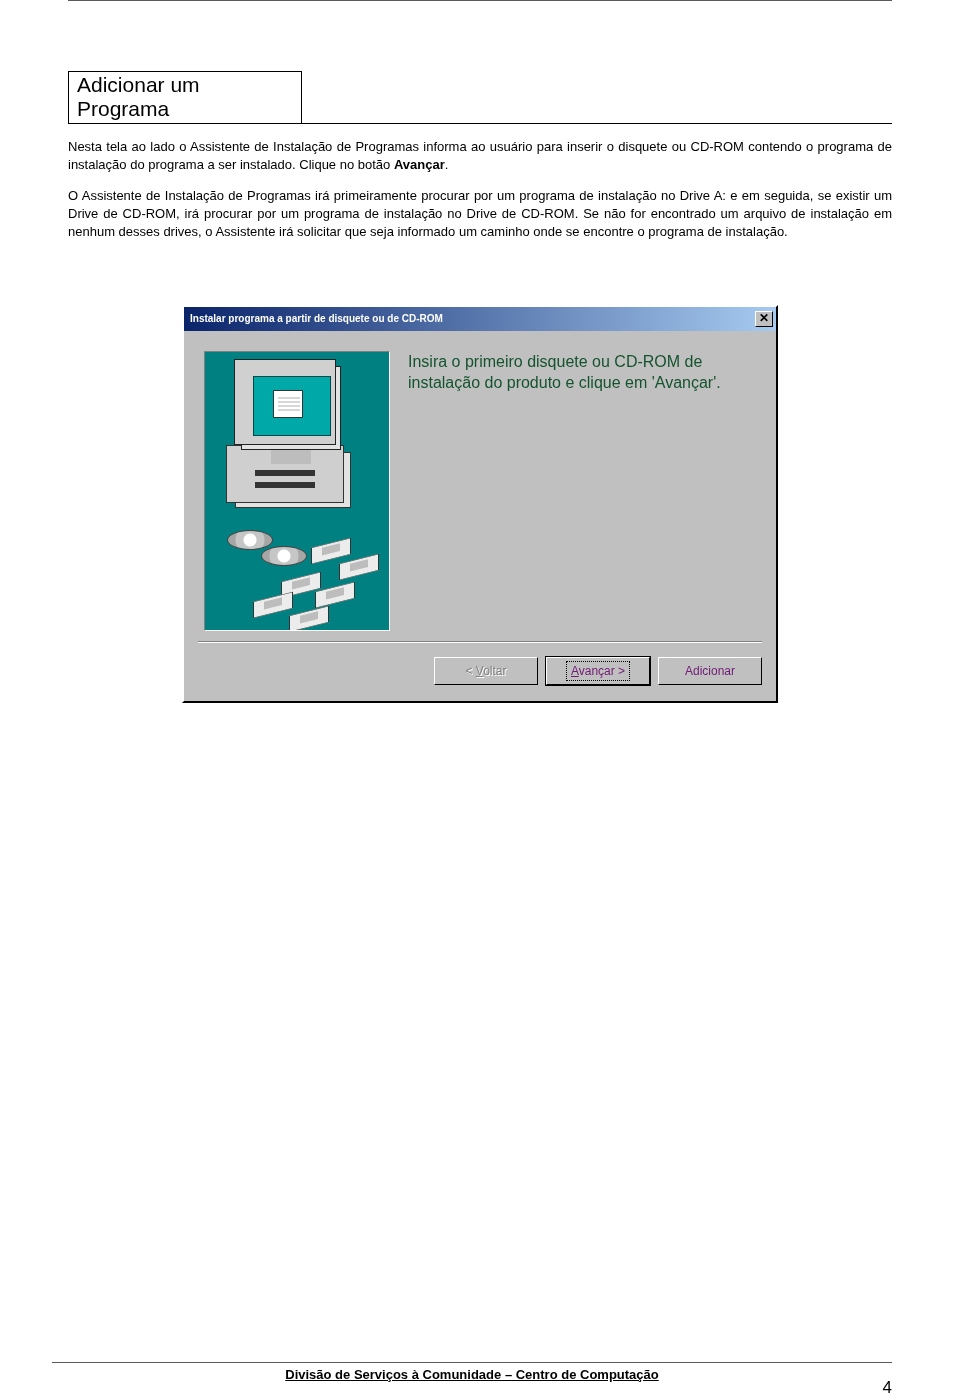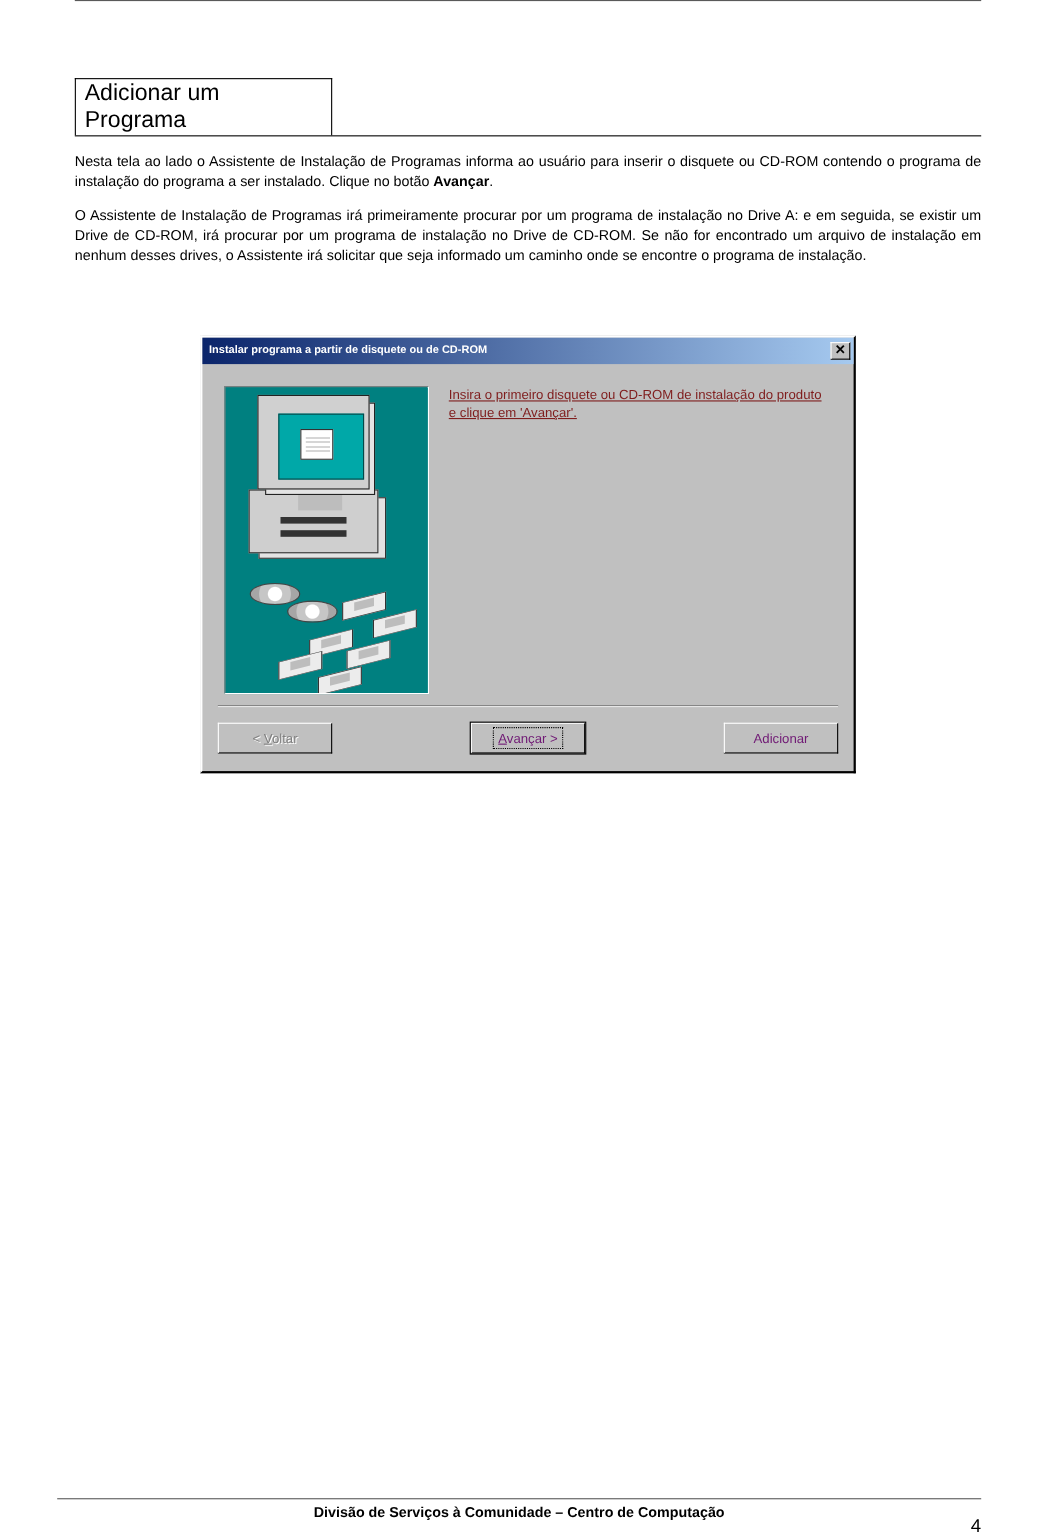--- a/index.html
+++ b/index.html
@@ -125,34 +125,33 @@
   .cd { position:absolute; width:46px; height:20px; border-radius:50%; background:radial-gradient(circle at 50% 50%, #fff 0 6px, #c6c6c6 7px 14px, #a6a6a6 15px); border:1px solid #444; }
   .cd1 { left:22px; top:178px; }
   .cd2 { left:56px; top:194px; }
   .disk { position:absolute; width:40px; height:30px; background:#ececec; border:1px solid #333; transform:skewY(-14deg) scaleY(0.55); }
   .disk:before{content:"";position:absolute;left:10px;top:4px;width:18px;height:14px;background:#bdbdbd;}
   .d1{left:106px; top:184px;} .d2{left:134px; top:200px;} .d3{left:76px; top:218px;}
   .d4{left:110px; top:228px;} .d5{left:48px; top:238px;} .d6{left:84px; top:252px;}
 
   .win-text {
     flex: 1;
-    font-size: 12px;
-    color: #7f1d1d;
+    font-size: 16px;
+    color: #14532d;
     line-height: 1.35;
-    text-decoration: underline;
   }
   .win-sep {
     margin: 0 14px 0 14px;
     height: 2px;
     background: #808080;
     border-bottom: 1px solid #fff;
   }
   .win-btnrow {
     display: flex;
-    justify-content: space-between;
+    justify-content: flex-end;
     gap: 8px;
     padding: 14px 14px 16px 14px;
   }
   .win-btn {
     width: 104px;
     height: 28px;
     background: #c0c0c0;
     border-top: 1px solid #fff;
     border-left: 1px solid #fff;
     border-right: 1px solid #000;
@@ -171,20 +170,21 @@
   
   .bottom-rule {
     border: none;
     border-top: 1.5px solid #5a5a5a;
     margin: 0;
   }
   .footer-area {
     position: absolute;
     left: 52px; right: 68px;
     bottom: 18px;
+    text-decoration: underline;
   }
   .footer-text {
     text-align: center;
     font-size: 13px;
     font-weight: bold;
     padding-top: 4px;
   }
   .page-number {
     position: absolute;
     right: 0;

